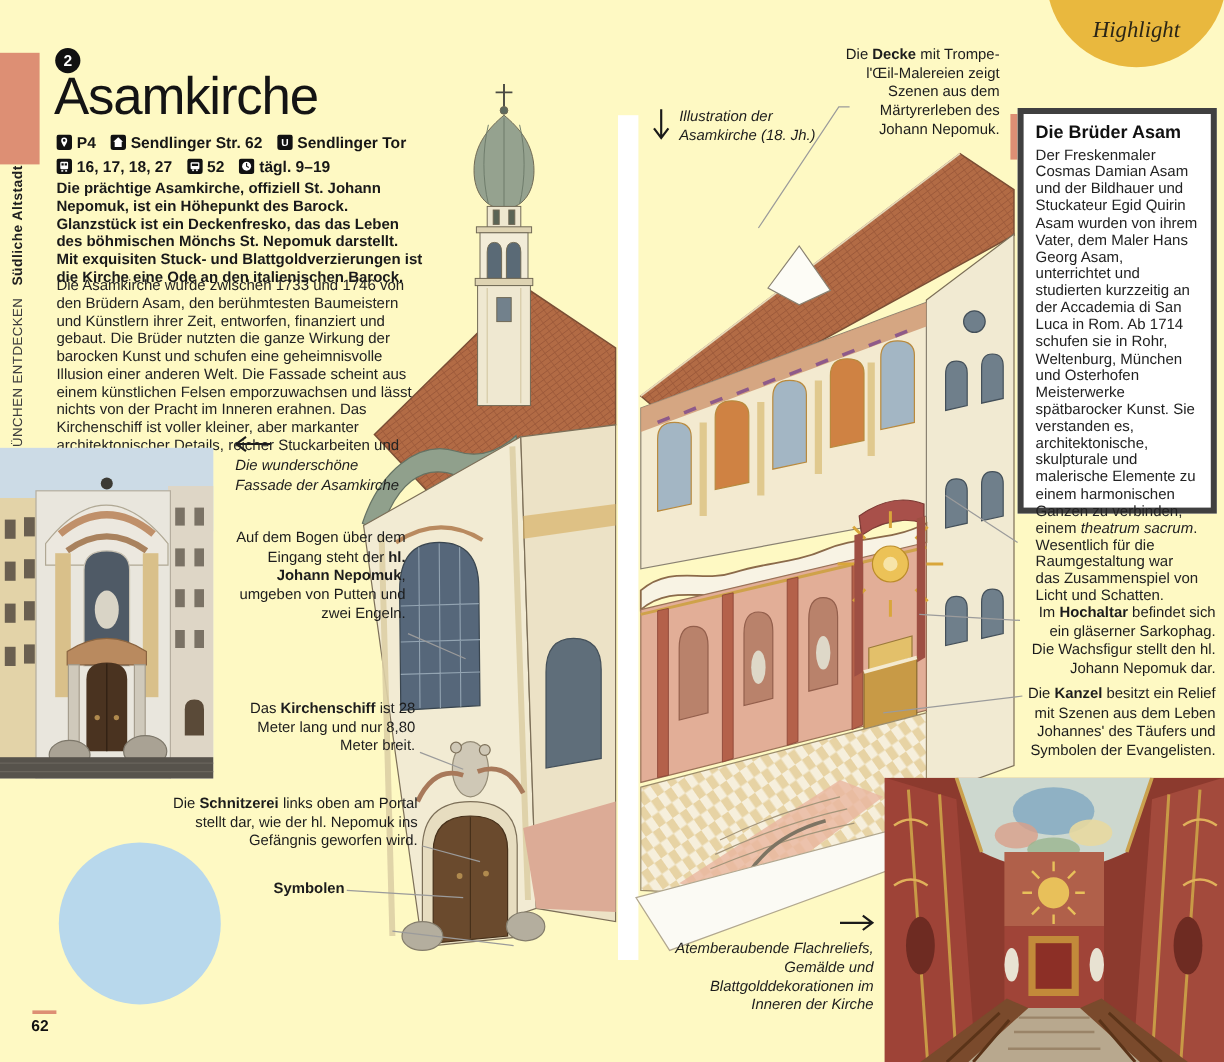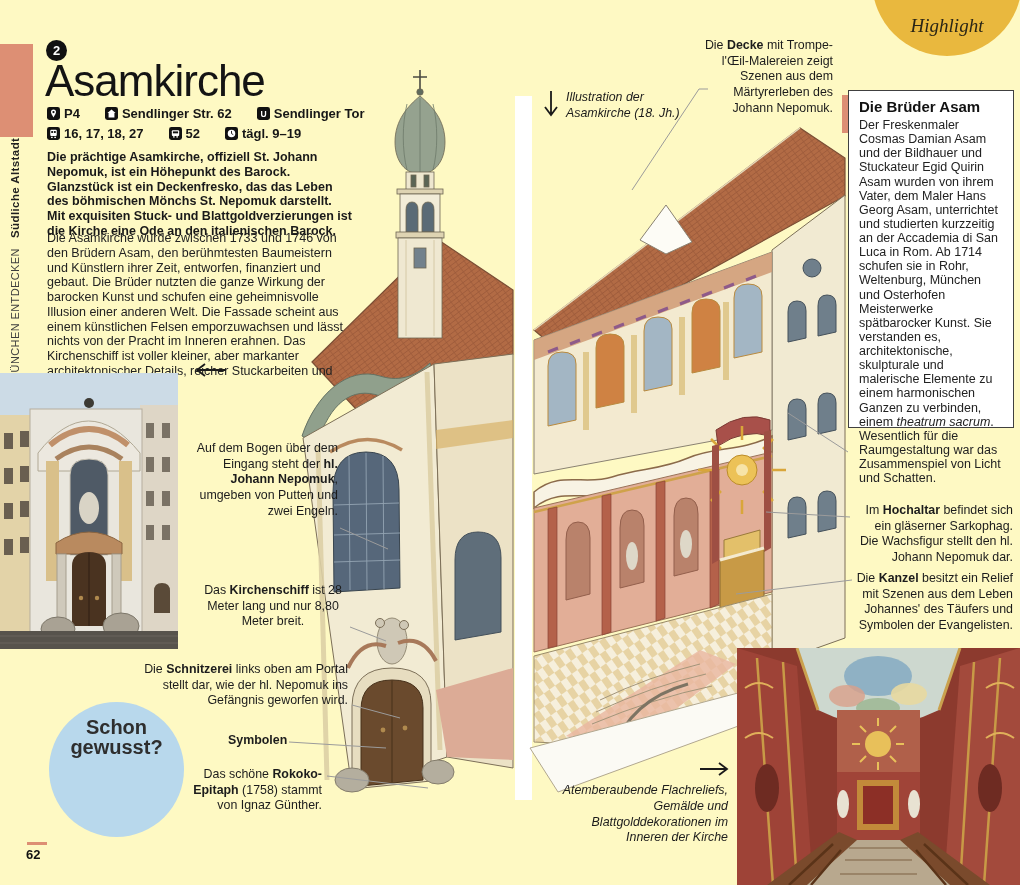--- a/index.html
+++ b/index.html
@@ -10,33 +10,33 @@
   .accent-block{left:0;top:44px;width:33px;height:93px;background:#DD8F74;}
   .vlabel{left:2px;top:140px;height:242px;width:26px;writing-mode:vertical-rl;
           transform:rotate(180deg);display:flex;align-items:center;justify-content:flex-start;
           font-size:11px;letter-spacing:.4px;color:#3d3d3d;white-space:nowrap;}
   .vlabel .vb{font-weight:bold;color:#1f1f1f;font-size:11.5px;margin-top:10px;}
   
   .idx-badge{left:46px;top:40px;width:21px;height:21px;border-radius:50%;background:#111;
              color:#fff;font-size:13px;font-weight:bold;display:flex;align-items:center;justify-content:center;}
   .title{left:45px;top:56px;font-size:44px;font-weight:400;letter-spacing:-1px;color:#141414;}
   .info{left:47px;top:106px;width:330px;font-size:13px;font-weight:bold;color:#161616;}
-  .info-row{display:flex;gap:25px;align-items:flex-start;height:20px;}
+  .info-row{display:flex;gap:12px;align-items:flex-end;height:20px;}
   .info-item{display:flex;gap:4px;align-items:center;}
   .info-item svg{width:13px;height:13px;display:block;}
   
   .intro{left:47px;top:150px;width:306px;font-size:12.5px;line-height:1.18;font-weight:bold;color:#191919;}
   .bodytext{left:47px;top:231px;width:306px;font-size:12.5px;line-height:1.18;color:#222;}
   
   .cap{font-style:italic;font-size:12.4px;line-height:1.27;color:#1c1c1c;}
   .ann{font-size:12.4px;line-height:1.26;color:#1c1c1c;text-align:right;}
   .ann.r{text-align:right;}
   .ann b,.intro b{font-weight:bold;}
   
-  .sidebox{left:848px;top:90px;width:166px;height:338px;box-sizing:border-box;border:1px solid #404040;
+  .sidebox{left:848px;top:90px;width:166px;height:338px;box-sizing:border-box;border:5px solid #404040;
            background:#fff;padding:7px 9px 6px 10px;}
   .sidebox h3{margin:0 0 3px 0;font-size:15px;color:#111;}
   .sidebox p{margin:0;font-size:12.5px;line-height:1.13;color:#222;}
   .sidebox-bar{left:842px;top:95px;width:6px;height:38px;background:#DD8F74;}
   
   .fact{left:49px;top:702px;width:135px;height:135px;border-radius:50%;background:#B8D8EC;
         text-align:center;box-sizing:border-box;padding-top:15px;color:#2b2b2b;}
   .fact h3{margin:0 0 6px 0;font-size:20px;line-height:1.02;color:#2e2e2e;}
   .fact p{margin:0 auto;width:114px;font-size:11.6px;line-height:1.2;font-weight:bold;}
   
@@ -313,39 +313,38 @@
       <path d="M89 180 V253" stroke="#2e1f12"></path>
       <circle cx="81" cy="225" r="2.2" fill="#b08a4e"></circle>
         <circle cx="97" cy="225" r="2.2" fill="#b08a4e"></circle>
       <ellipse cx="58" cy="256" rx="17" ry="12" fill="#a9a294" stroke="#7d776a"></ellipse>
       <ellipse cx="121" cy="253" rx="18" ry="13" fill="#a9a294" stroke="#7d776a"></ellipse>
       <rect x="0" y="258" width="178" height="18" fill="#57534c"></rect>
       <path d="M0 263 H178 M0 270 H178" stroke="#6a655c"></path>
     </svg>
   </div>
 
+  <div class="abs cap z2" style="left:196px;top:381px;width:152px;">Die wunderschöne Fassade der Asamkirche</div>
   <div class="abs ann r z2" style="left:192px;top:441px;width:146px;">Auf dem Bogen über dem Eingang steht der <b>hl. Johann Nepomuk</b>, umgeben von Putten und zwei Engeln.</div>
-  <div class="abs ann r z2" style="left:200px;top:583px;width:146px;text-align:center;">Das <b>Kirchenschiff</b> ist 28 Meter lang und nur 8,80 Meter breit.</div>
+  <div class="abs ann r z2" style="left:200px;top:583px;width:146px;">Das <b>Kirchenschiff</b> ist 28 Meter lang und nur 8,80 Meter breit.</div>
   <div class="abs ann r z2" style="left:122px;top:662px;width:226px;">Die <b>Schnitzerei</b> links oben am Portal stellt dar, wie der hl. Nepomuk ins Gefängnis geworfen wird.</div>
   <div class="abs ann z2" style="left:228px;top:733px;font-weight:bold;">Symbolen</div>
-  <div class="abs ann r z2" style="left:186px;top:767px;width:136px;">Das schöne <b>Rokoko-Epitaph</b> (1758) stammt von Ignaz Günther.</div>
 
   <div class="abs ann z2" style="left:699px;top:38px;width:134px;">Die <b>Decke</b> mit Trompe-l'Œil-Malereien zeigt Szenen aus dem Märtyrerleben des Johann Nepomuk.</div>
   <div class="abs cap z2" style="left:566px;top:90px;width:114px;">Illustration der Asamkirche (18. Jh.)</div>
   <div class="abs ann z2" style="left:855px;top:571px;width:158px;">Die <b>Kanzel</b> besitzt ein Relief mit Szenen aus dem Leben Johannes' des Täufers und Symbolen der Evangelisten.</div>
   <div class="abs ann z2" style="left:853px;top:503px;width:160px;">Im <b>Hochaltar</b> befindet sich ein gläserner Sarkophag. Die Wachsfigur stellt den hl. Johann Nepomuk dar.</div>
 
   <div class="abs sidebox-bar z2"></div>
   <div class="abs sidebox z2">
     <h3>Die Brüder Asam</h3>
     <p>Der Freskenmaler Cosmas Damian Asam und der Bildhauer und Stuckateur Egid Quirin Asam wurden von ihrem Vater, dem Maler Hans Georg Asam, unterrichtet und studierten kurzzeitig an der Accademia di San Luca in Rom. Ab 1714 schufen sie in Rohr, Weltenburg, München und Osterhofen Meisterwerke spätbarocker Kunst. Sie verstanden es, architektonische, skulpturale und malerische Elemente zu einem harmonischen Ganzen zu verbinden, einem <i>theatrum sacrum</i>. Wesentlich für die Raumgestaltung war das Zusammenspiel von Licht und Schatten.</p>
   </div>
 
   <div class="abs fact z2">
-    <h3>Schon gewusst?</h3>
   </div>
 
   <div class="abs fig z2" style="left:737px;top:648px;width:283px;height:237px;">
     <svg viewBox="0 0 283 237" width="283" height="237" aria-hidden="true">
       <rect width="283" height="237" fill="#8c3a2e"></rect>
       <path d="M60,0 L223,0 L202,62 Q141,92 81,62 Z" fill="#cdd8cf"></path>
       <ellipse cx="141" cy="28" rx="34" ry="20" fill="#7fa8c0" opacity=".8"></ellipse>
       <ellipse cx="110" cy="48" rx="18" ry="11" fill="#d9a08a" opacity=".8"></ellipse>
       <ellipse cx="172" cy="46" rx="18" ry="11" fill="#e8d9a0" opacity=".9"></ellipse>
       <ellipse cx="141" cy="60" rx="22" ry="10" fill="#9ab58e" opacity=".8"></ellipse>

